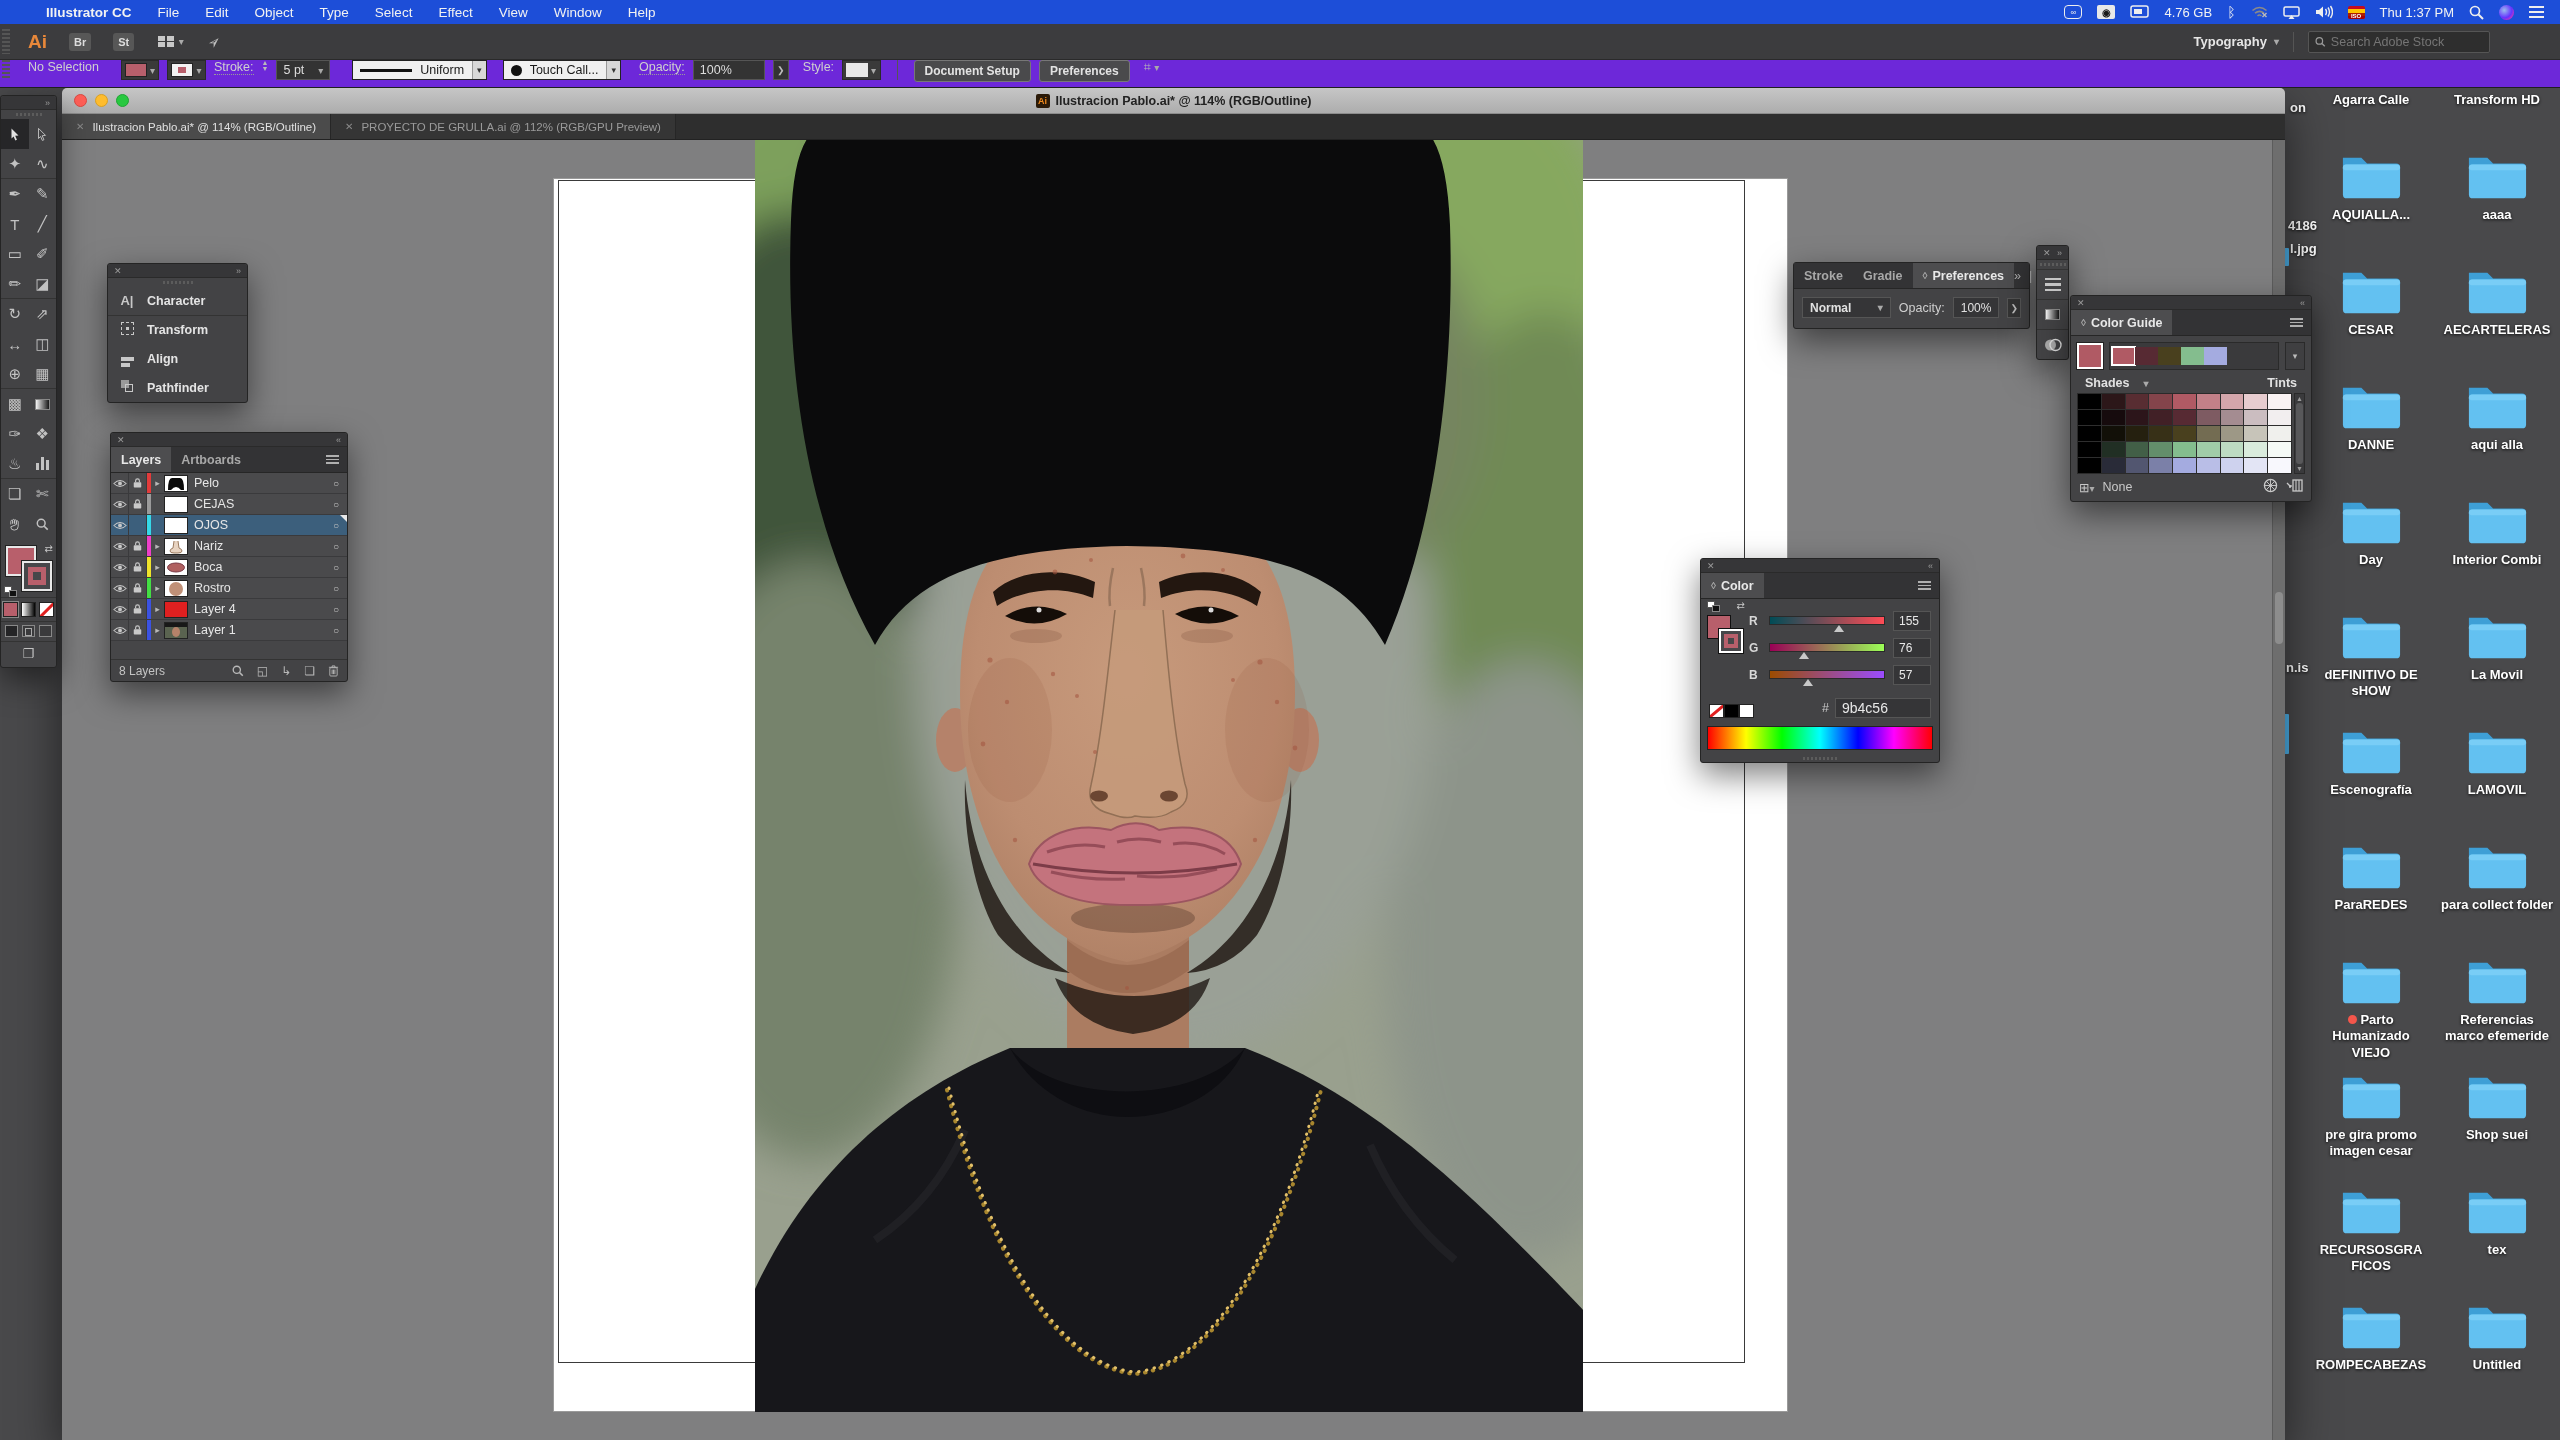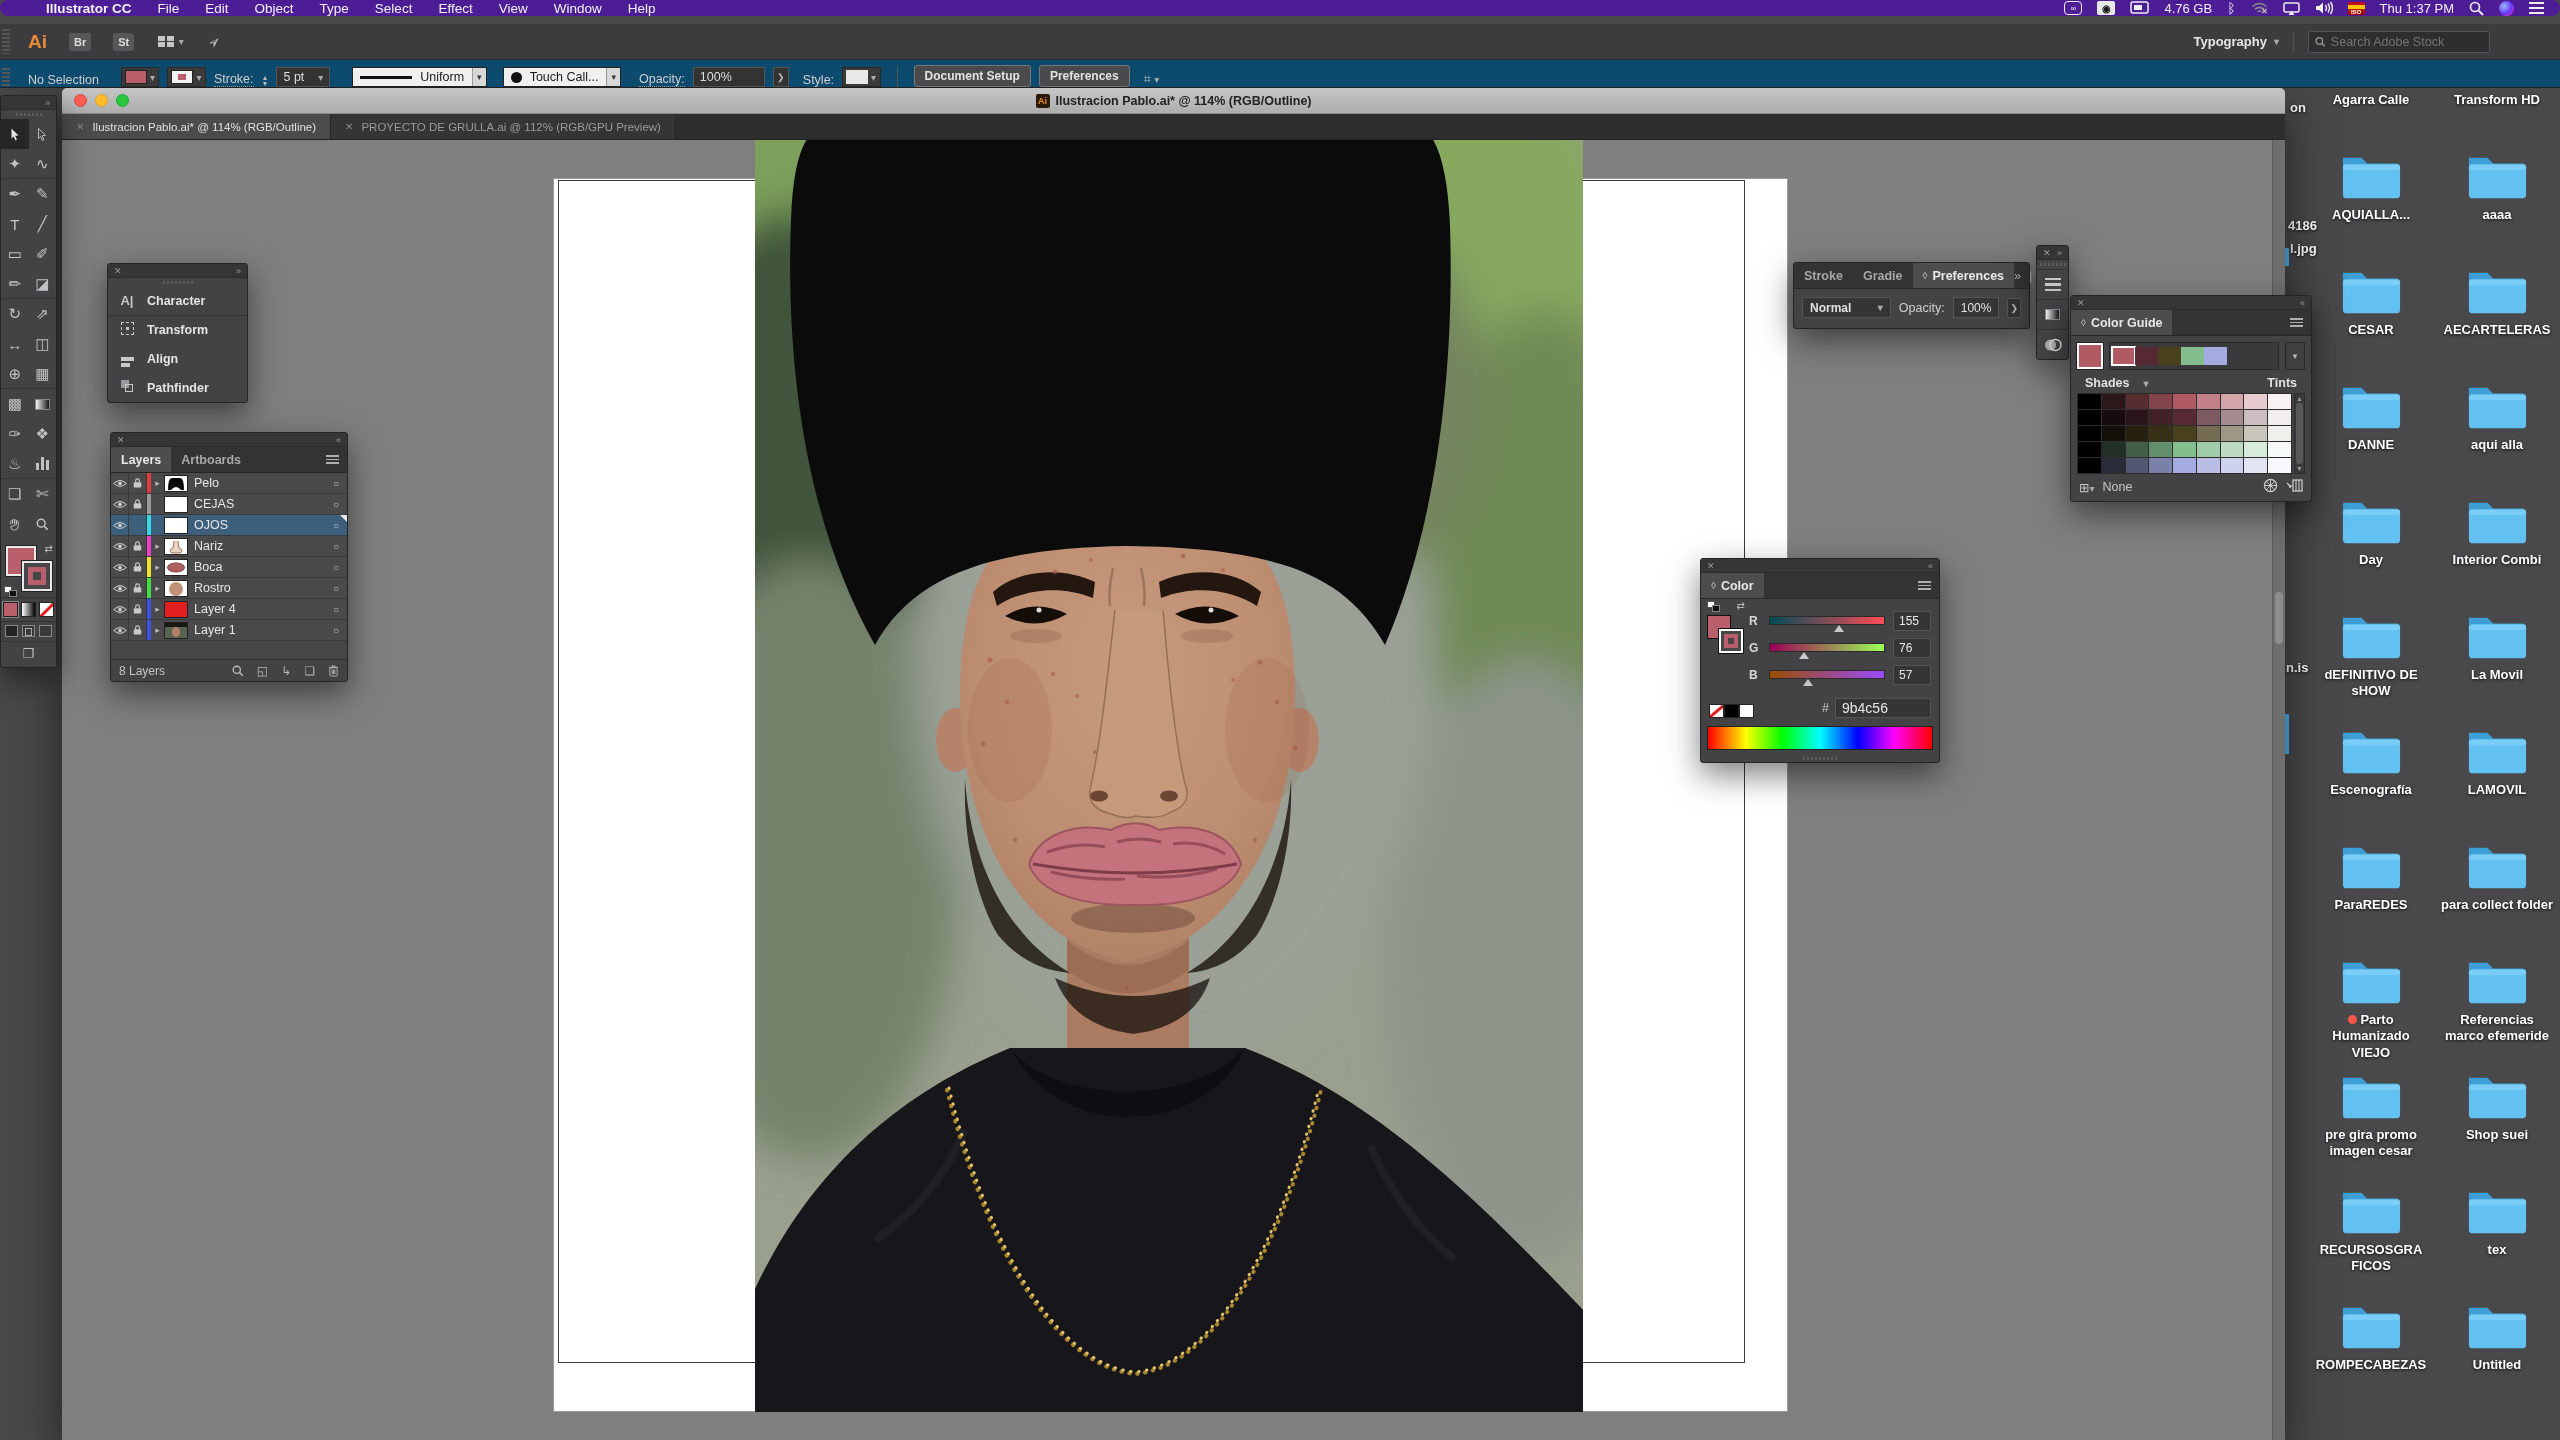--- a/index.html
+++ b/index.html
@@ -1,21 +1,21 @@
 <!DOCTYPE html>
 <html><head>
 <meta charset="utf-8">
 <style>
   * { margin:0; padding:0; box-sizing:border-box; }
   html,body { width:2560px; height:1440px; overflow:hidden; }
   body { font-family:"Liberation Sans", sans-serif; background:#49494b; position:relative; color:#ccc; }
   .screen { position:absolute; inset:0; }
 
   
-  .menubar { position:absolute; left:0; top:0; width:2560px; height:16px; background:#4c1d95; display:flex; align-items:center; z-index:40; color:#f2f2f2; font-size:13.5px;border-radius:11px; }
+  .menubar { position:absolute; left:0; top:0; width:2560px; height:24px; background:#1d4ed8; display:flex; align-items:center; z-index:40; color:#f2f2f2; font-size:13.5px; }
   .menubar .apple { margin-left:24px; font-size:15px; }
   .menubar .appname { font-weight:bold; margin-left:22px; }
   .menu-items { display:flex; gap:26px; margin-left:26px; }
   .menu-item { cursor:default; }
   .status-items { margin-left:auto; display:flex; align-items:center; gap:15px; margin-right:16px; font-size:13px; }
   .status-items svg { display:block; }
   .chip-cc { width:18px; height:14px; border:1.5px solid #eee; border-radius:4px; font-size:8px; display:flex; align-items:center; justify-content:center; color:#eee; letter-spacing:0; }
   .chip-nv { width:18px; height:14px; background:#e8e8e8; border-radius:2px; display:flex; align-items:center; justify-content:center; color:#1a1a1a; font-size:10px; font-weight:bold; }
   .chip-flag { width:17px; height:13px; position:relative; background:linear-gradient(180deg,#c60b1e 25%,#ffc400 25% 75%,#c60b1e 75%); border-radius:2px; overflow:hidden; }
   .chip-flag b { position:absolute; left:0; right:0; bottom:0; font-size:6px; text-align:center; color:#fff; background:rgba(160,0,0,.85); line-height:6px; }
@@ -32,21 +32,21 @@
   .layout-ico .sq { display:grid; grid-template-columns:7px 7px; gap:1.5px; }
   .layout-ico .sq i { height:5px; background:#c8c8c8; }
   .rocket { margin-left:24px; color:#c0c0c0; font-size:15px; transform:rotate(-45deg); }
   .appbar-right { margin-left:auto; display:flex; align-items:center; margin-right:70px; gap:14px; }
   .workspace { color:#e6e6e6; font-weight:bold; font-size:13px; display:flex; gap:7px; align-items:center; }
   .chev { color:#aaa; font-size:10px; }
   .vdiv { width:1px; height:20px; background:#2e2e2e; border-right:1px solid #555; }
   .stock-search { width:182px; height:22px; background:#2e2e2e; border:1px solid #555; border-radius:2px; color:#9a9a9a; font-size:12.5px; display:flex; align-items:center; padding:0 6px; gap:5px; }
   .stock-search input { background:transparent; border:none; outline:none; color:#aaa; width:100%; font-size:12.5px; font-family:inherit; }
 
-  .controlbar { position:absolute; left:0; top:60px; width:2560px; height:28px; background:#0c4a6e; border-bottom:1px solid #1f1f1f; display:flex; align-items:flex-end; z-index:38; font-size:12.5px; color:#d0d0d0; gap:8px; }
+  .controlbar { position:absolute; left:0; top:60px; width:2560px; height:28px; background:#6d28d9; border-bottom:1px solid #1f1f1f; display:flex; align-items:flex-start; z-index:38; font-size:12.5px; color:#d0d0d0; gap:8px; }
   .cb-label { color:#cfcfcf; }
   .dotted { border-bottom:1px dotted #9a9a9a; }
   .swatch-dd { display:flex; align-items:center; background:#3a3a3a; border:1px solid #2a2a2a; height:20px; }
   .swatch-dd .sw { width:22px; height:14px; margin:0 3px; }
   .fill-sw { background:#b85f6b; border:1px solid #222; }
   .stroke-sw { background:#f2f2f2; border:1px solid #222; position:relative; }
   .stroke-sw::after { content:""; position:absolute; inset:3px 6px; border:3px solid #b85f6b; }
   .mini-input { background:#333; border:1px solid #555; height:20px; display:flex; align-items:center; padding:0 6px; gap:14px; color:#ddd; }
   .stepper { display:flex; flex-direction:column; font-size:7px; color:#bbb; line-height:6px; }
   .white-dd { background:#f0f0f0; color:#1a1a1a; height:20px; display:flex; align-items:center; padding:0 7px; gap:8px; border:1px solid #222; }

